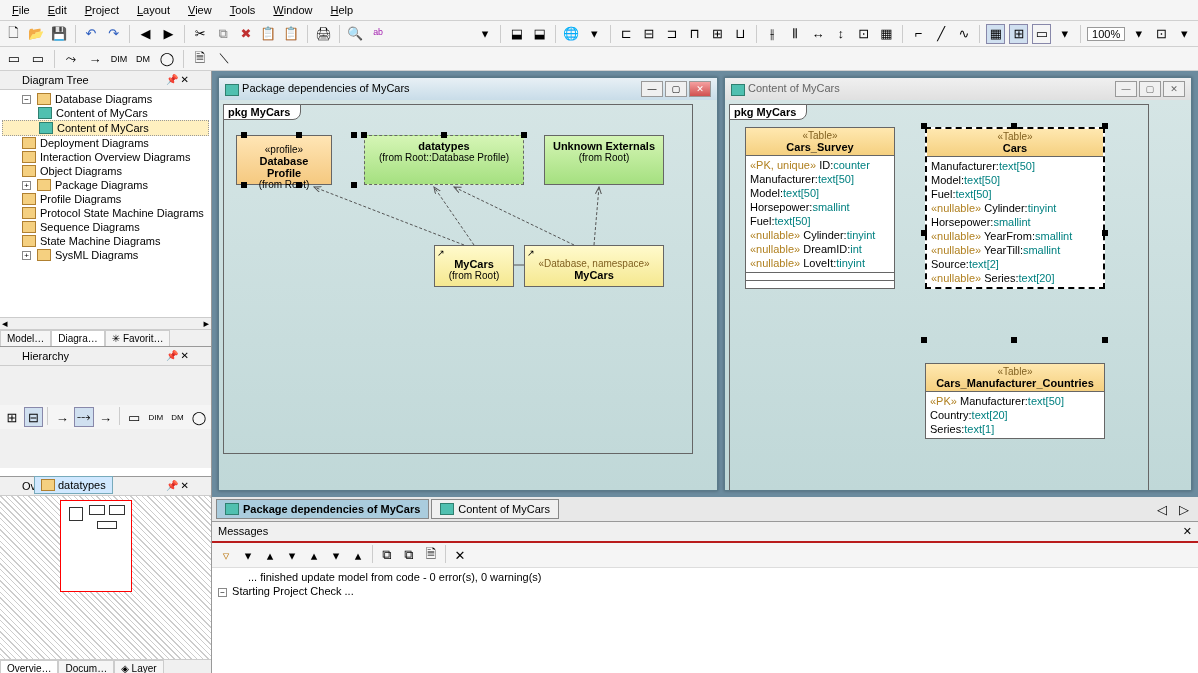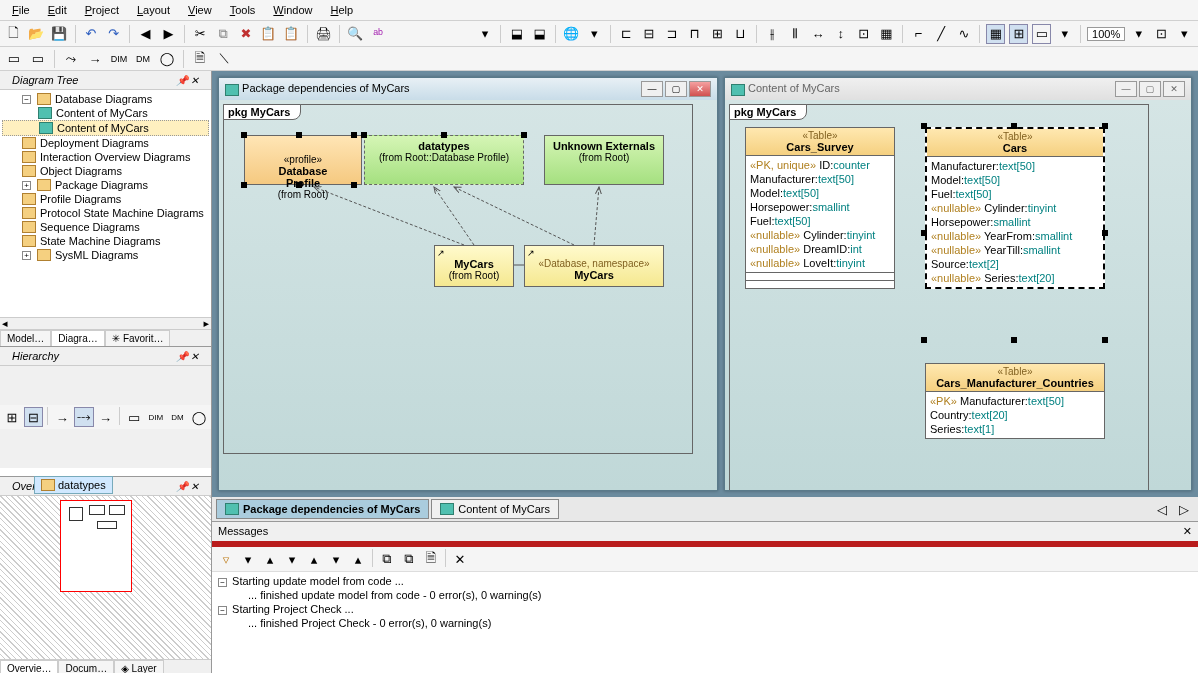--- a/index.html
+++ b/index.html
@@ -6,21 +6,21 @@
 body { font-family: "Segoe UI", Tahoma, sans-serif; font-size: 11px; background: #f0f0f0; width: 1198px; height: 673px; overflow: hidden; color: #000; }
 .menubar { background: #f5f5f5; padding: 2px 4px; display: flex; gap: 2px; border-bottom: 1px solid #d0d0d0; }
 .menubar span { padding: 2px 8px; cursor: pointer; }
 .menubar span u { text-decoration: underline; }
 .toolbar { background: #f5f5f5; padding: 2px 4px; display: flex; align-items: center; gap: 4px; border-bottom: 1px solid #d0d0d0; height: 26px; }
 .toolbar2 { background: #f5f5f5; padding: 2px 4px; display: flex; align-items: center; gap: 4px; border-bottom: 1px solid #d0d0d0; height: 24px; }
 .tbtn { width: 20px; height: 20px; display: inline-flex; align-items: center; justify-content: center; cursor: pointer; font-size: 13px; }
 .tsep { width: 1px; height: 18px; background: #ccc; margin: 0 2px; }
 .main-area { display: flex; height: calc(100% - 68px); }
 .left-panels { width: 212px; display: flex; flex-direction: column; border-right: 1px solid #999; }
-.panel-header { background: #f0f0f0; padding: 3px 12px; font-weight: normal; display: flex; justify-content: space-between; align-items: flex-end; border-bottom: 1px solid #ccc; font-style: italic; }
+.panel-header { background: #f0f0f0; padding: 3px 22px; font-weight: normal; display: flex; justify-content: space-between; align-items: flex-start; border-bottom: 1px solid #ccc; }
 .panel-header .controls { display: flex; gap: 2px; }
 .panel-header .controls span { cursor: pointer; font-size: 10px; }
 .diagram-tree { flex: 0 0 auto; height: 275px; display: flex; flex-direction: column; }
 .tree-body { flex: 1; overflow: auto; background: #fff; padding: 2px; }
 .tree-item { padding: 1px 2px 1px 18px; white-space: nowrap; cursor: pointer; display: flex; align-items: center; gap: 4px; }
 .tree-item.lvl1 { padding-left: 20px; }
 .tree-item.lvl2 { padding-left: 36px; }
 .tree-item.selected { background: #fff0c0; border: 1px dotted #999; }
 .tree-icon { width: 14px; height: 12px; display: inline-block; }
 .plus-box { width: 9px; height: 9px; border: 1px solid #888; display: inline-flex; align-items: center; justify-content: center; font-size: 8px; margin-right: 2px; line-height: 7px; }
@@ -66,21 +66,21 @@
 .table-rows { padding: 2px 4px; }
 .table-row { padding: 1px 0; white-space: nowrap; }
 .kw { color: #b08020; }
 .fname { color: #000; }
 .ftype { color: #008080; }
 .handle { width: 6px; height: 6px; background: #000; position: absolute; }
 .doc-tabs { display: flex; background: #e8e8e8; padding: 2px 4px; gap: 2px; }
 .doc-tab { padding: 2px 8px; background: #aaccdd; border: 1px solid #888; cursor: pointer; display: flex; align-items: center; gap: 4px; }
 .doc-tab.inactive { background: #f0f0f0; }
 .messages { border-top: 1px solid #999; background: #fff; display: flex; flex-direction: column; height: 155px; }
-.msg-header { padding: 3px 6px; background: #f0f0f0; display: flex; justify-content: space-between; border-bottom: 6px solid #b91c1c; }
+.msg-header { padding: 3px 6px; background: #f0f0f0; display: flex; justify-content: space-between; border-bottom: 2px solid #b91c1c; }
 .msg-toolbar { padding: 2px 4px; display: flex; gap: 2px; background: #f5f5f5; border-bottom: 1px solid #ddd; }
 .msg-body { flex: 1; padding: 2px 6px; font-size: 11px; overflow: auto; }
 .msg-line { padding: 1px 0; }
 .msg-sub { padding-left: 30px; }
 svg.connector { position: absolute; top: 0; left: 0; pointer-events: none; }
 .scroll-h { height: 12px; background: #f0f0f0; border-top: 1px solid #ccc; display: flex; justify-content: space-between; align-items: center; padding: 0 2px; }
 .zoom-box { border: 1px solid #999; padding: 0 4px; font-size: 11px; background: #fff;}
 </style>
 </head>
 <body>
@@ -311,21 +311,21 @@
           <span class="doc-controls">
             <span class="doc-btn">—</span>
             <span class="doc-btn">▢</span>
             <span class="doc-btn close">✕</span>
           </span>
         </div>
         <div class="doc-body">
           <div class="pkg-frame" style="left:4px;top:4px;width:470px;height:350px">
             <div class="pkg-label">pkg MyCars</div>
 
-            <div class="uml-box orange-box" style="left:20px;top:30px;width:118px;height:50px;padding:18px">
+            <div class="uml-box orange-box" style="left:12px;top:30px;width:96px;height:50px;padding:8px">
               <div class="stereo">«profile»</div>
               <div class="name">Database Profile</div>
               <div class="from">(from Root)</div>
             </div>
             <div class="handle" style="left:17px;top:27px"></div>
               <div class="handle" style="left:127px;top:27px"></div>
             <div class="handle" style="left:17px;top:77px"></div>
               <div class="handle" style="left:127px;top:77px"></div>
             <div class="handle" style="left:72px;top:27px"></div>
               <div class="handle" style="left:72px;top:77px"></div>
@@ -466,20 +466,18 @@
         <span class="tbtn">▾</span>
         <span class="tbtn">▴</span>
         <span class="tsep"></span>
         <span class="tbtn">⧉</span>
         <span class="tbtn">⧉</span>
         <span class="tbtn">🗎</span>
         <span class="tsep"></span>
         <span class="tbtn">✕</span>
       </div>
       <div class="msg-body">
-        <div class="msg-line"><span class="plus-box">−</span> <span>Starting update model from code ...</span></div>
         <div class="msg-line msg-sub">... finished update model from code - 0 error(s), 0 warning(s)</div>
         <div class="msg-line"><span class="plus-box">−</span> <span>Starting Project Check ...</span></div>
-        <div class="msg-line msg-sub">... finished Project Check - 0 error(s), 0 warning(s)</div>
       </div>
     </div>
   </div>
 </div>
 
 </body></html>

